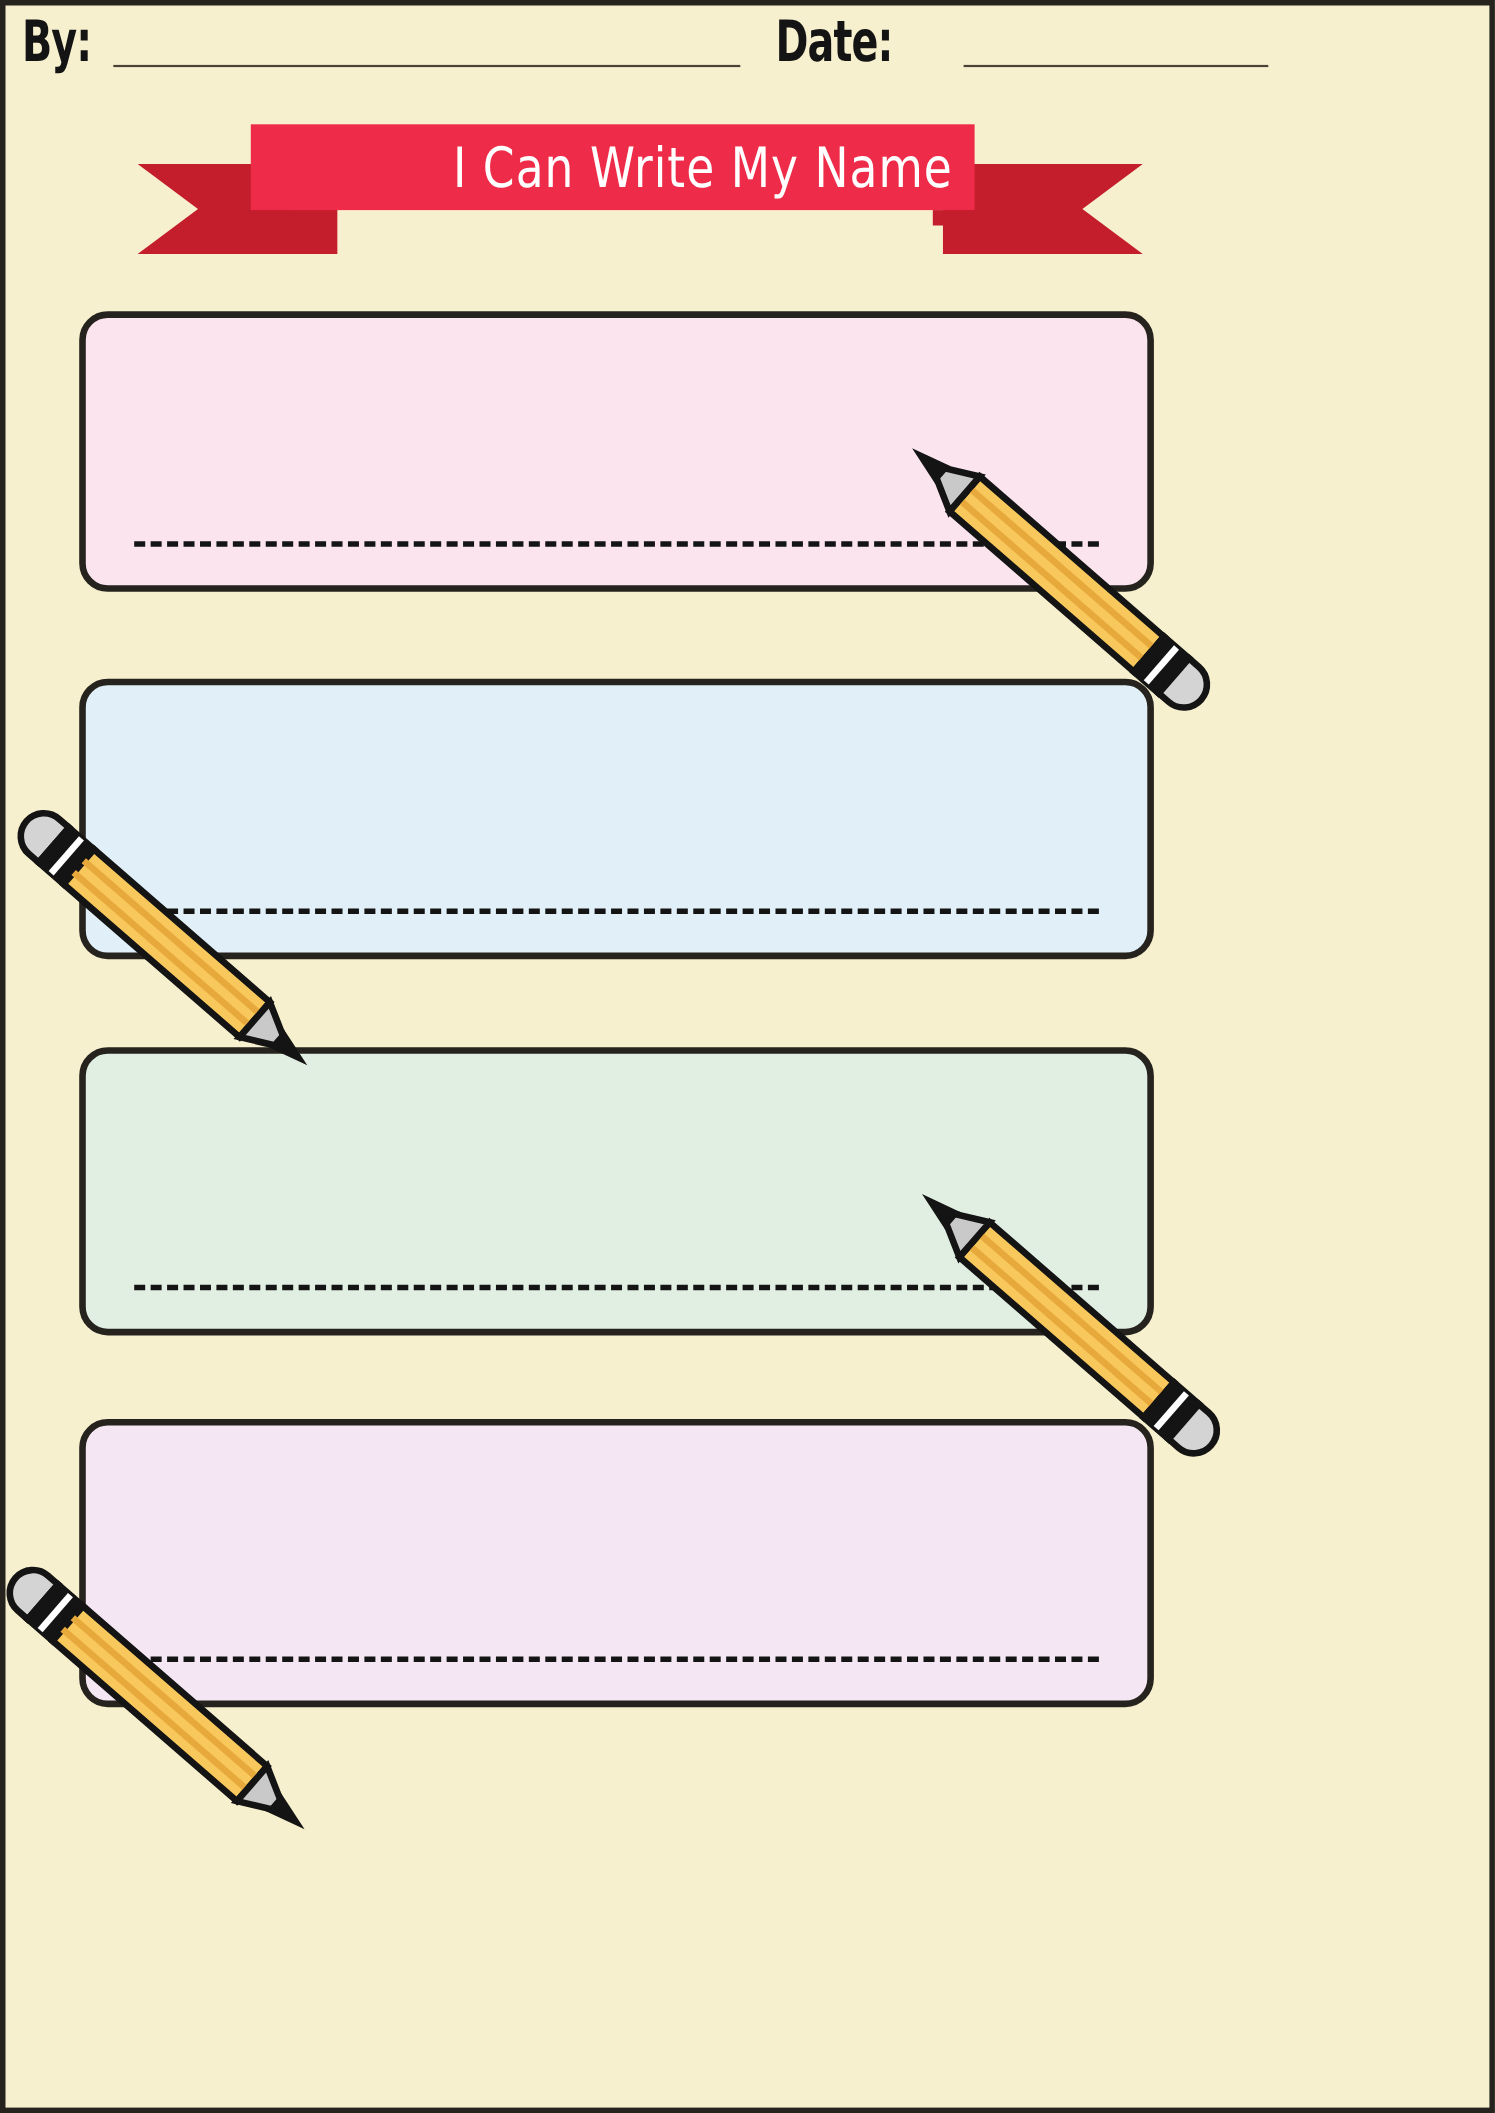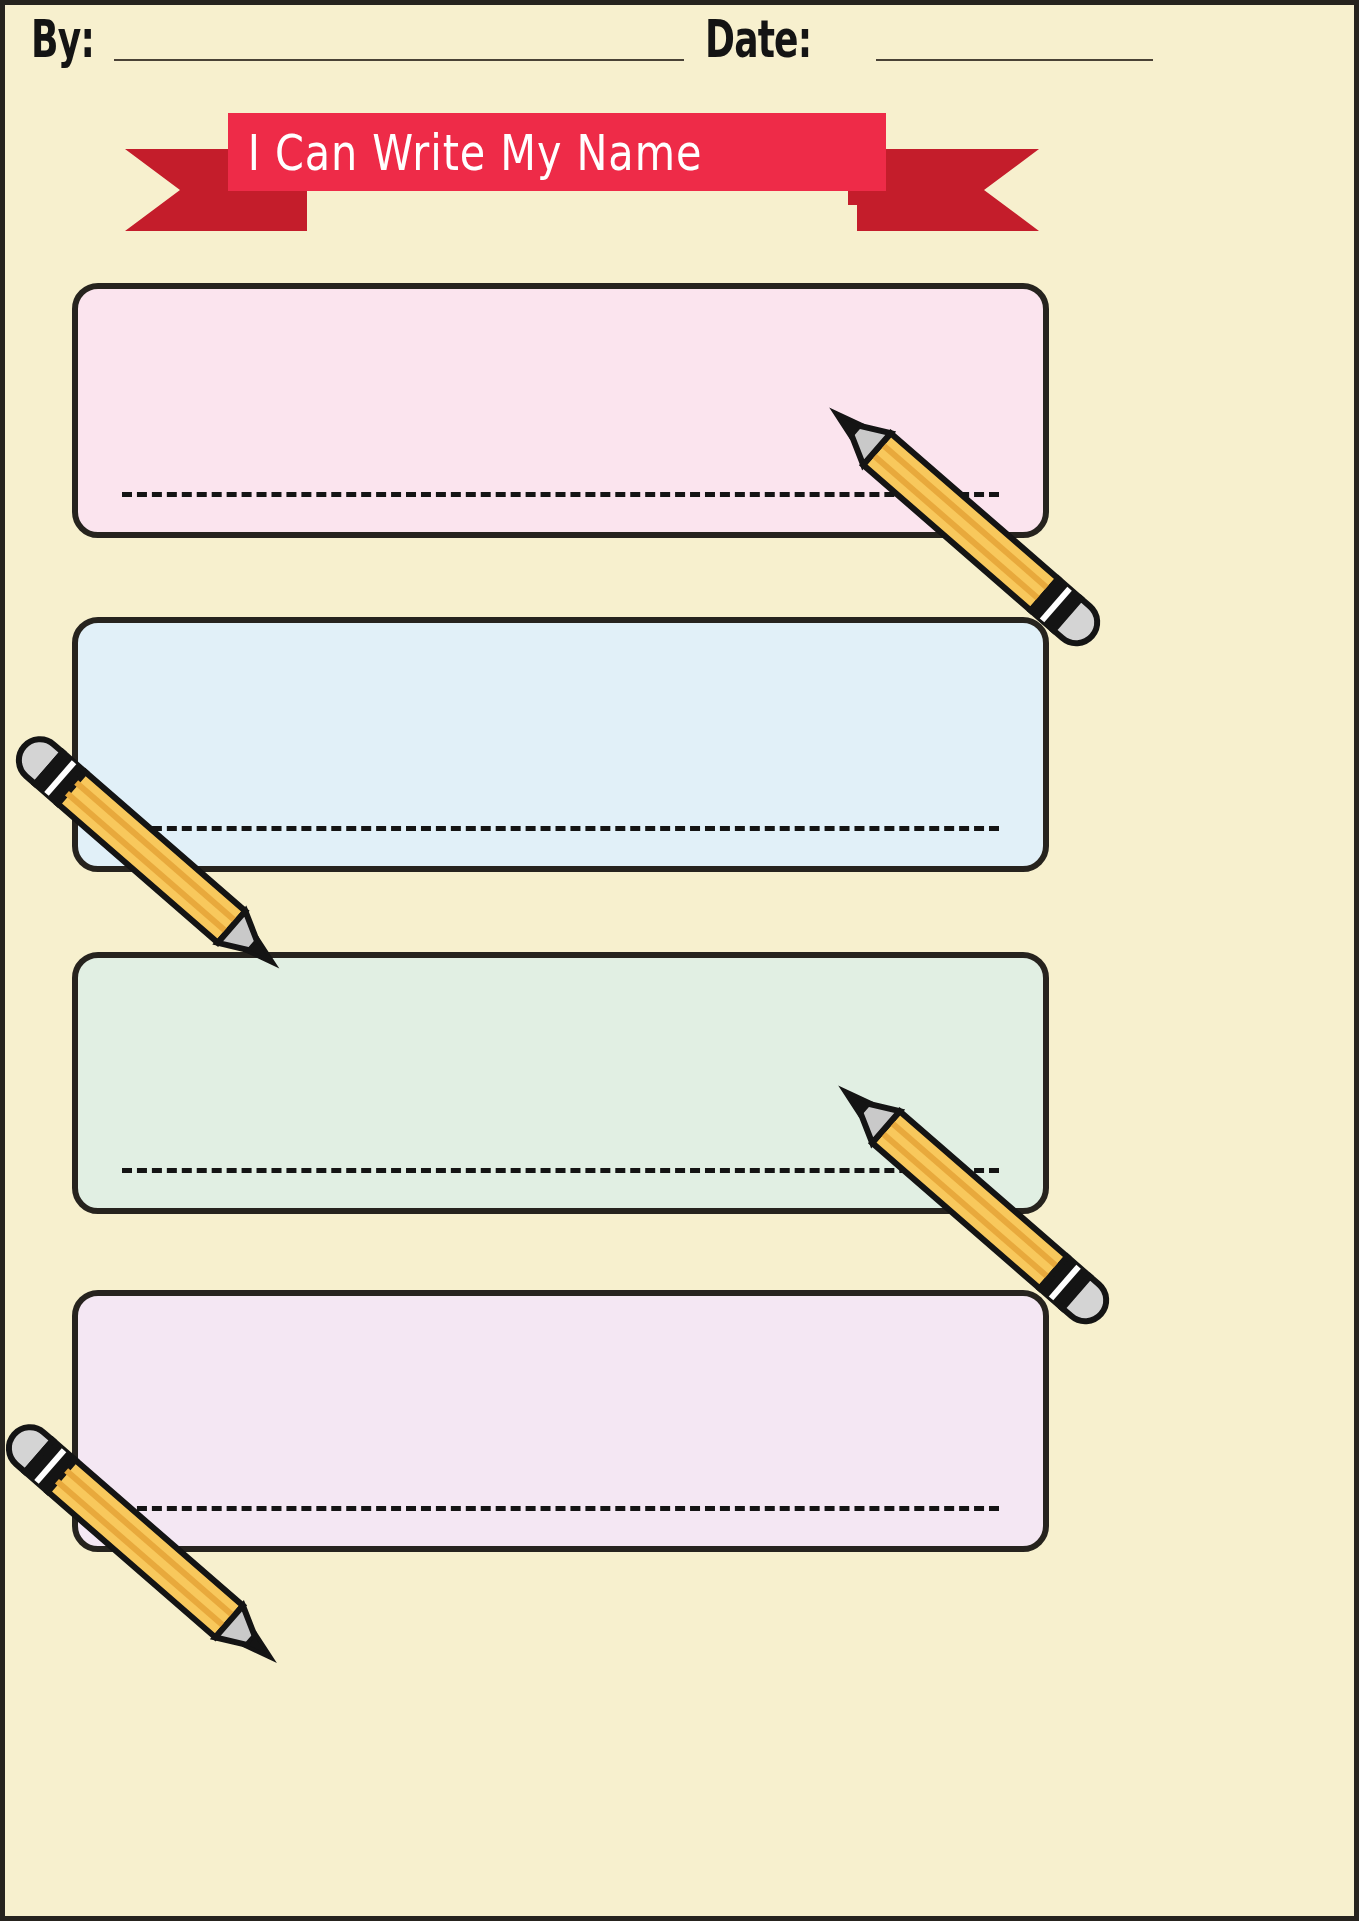--- a/index.html
+++ b/index.html
@@ -37,21 +37,21 @@
     transform: scaleX(0.82) scaleY(1.18);
     transform-origin: left bottom;
     white-space: nowrap;
   }
   .hdr-rule {
     height: 0;
     border-bottom: 2px solid #4a4236;
     margin-bottom: 4px;
   }
 
-  #by-field  { left: 26px;  top: 16px; }
+  #by-field  { left: 15px;  top: 16px; }
   #by-field .hdr-rule   { width: 570px; margin-left: 6px; }
   #date-field { left: 700px; top: 16px; gap: 35px; }
   #date-field .hdr-rule { width: 277px; margin-left: 6px; }
 
   
   #ribbon {
     position: absolute;
     left: 0;
     top: 108px;
     width: 1359px;
@@ -74,21 +74,21 @@
   }
   #ribbon-band {
     position: absolute;
     left: 223px;
     top: 0;
     width: 658px;
     height: 78px;
     background: #EE2B48;
     display: flex;
     align-items: center;
-    justify-content: flex-start;
+    justify-content: flex-end;
   }
   #ribbon-title {
     color: #FFFFFF;
     font-family: "DejaVu Sans", sans-serif;
     font-size: 45px;
     font-weight: 400;
     letter-spacing: 1px;
     transform: scaleX(0.92) scaleY(1.12);
     white-space: nowrap;
   }

